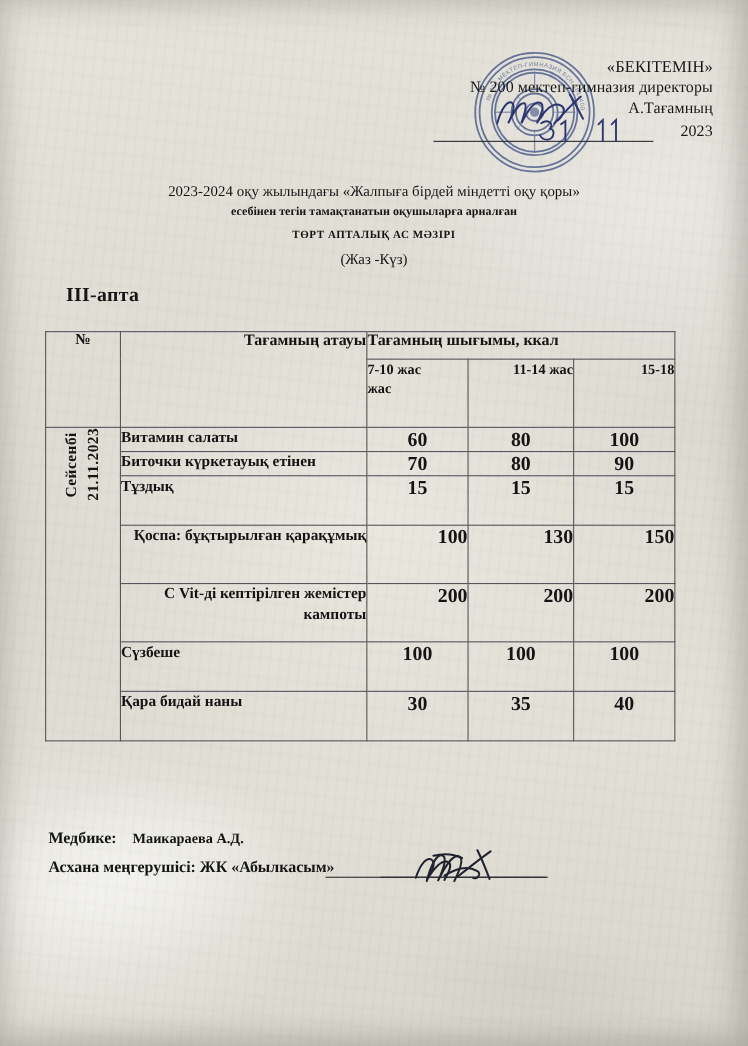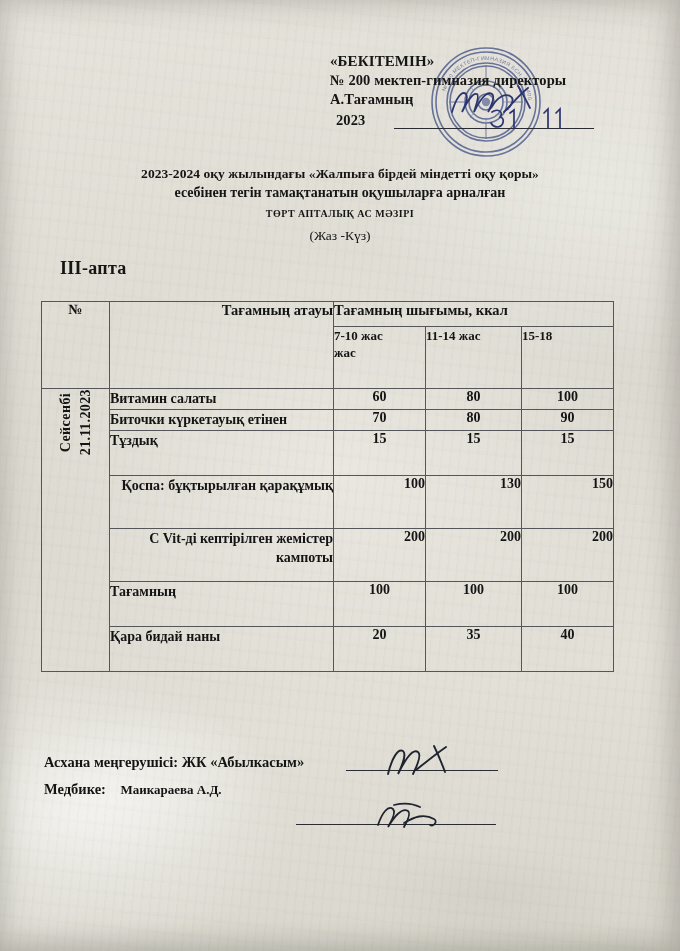--- a/index.html
+++ b/index.html
@@ -62,23 +62,23 @@
       inset -10px 0 26px rgba(110,107,98,0.16),
       inset 0 -8px 22px rgba(110,107,98,0.14);
   }
 
   
   #approval {
     position: absolute;
     left: 330px;
     top: 52px;
     width: 318px;
-    text-align: left;
+    text-align: right;
     color: #161616;
-    font-weight: bold;
+    font-weight: normal;
     font-size: 14.5px;
     line-height: 19px;
     letter-spacing: 0.1px;
     z-index: 6;
   }
   #approval .line-bekitemin { font-size: 15px; }
   #approval .line-director  { font-size: 14.5px; }
   #approval .line-name      { font-size: 14.5px; }
   #approval .line-year      {
     font-size: 14.5px;
@@ -135,26 +135,26 @@
     position: absolute;
     left: 60px;
     top: 164px;
     width: 560px;
     text-align: center;
     color: #151515;
     z-index: 4;
   }
   #title-block .t1 {
     font-size: 13.5px;
-    font-weight: bold;
+    font-weight: normal;
     line-height: 19px;
     letter-spacing: 0.05px;
   }
   #title-block .t2 {
-    font-size: 14px;
+    font-size: 11px;
     font-weight: bold;
     line-height: 19px;
   }
   #title-block .t3 {
     font-size: 10px;
     font-weight: bold;
     line-height: 22px;
     letter-spacing: 0.5px;
     margin-top: 1px;
   }
@@ -216,21 +216,21 @@
     padding: 6px 0 7px 0;
     height: 22px;
   }
   .th-sub {
     font-size: 13px;
     height: 56px;
     padding: 7px 8px 0 8px;
     line-height: 17px;
   }
   .th-sub.left  { text-align: left; }
-  .th-sub.mid   { text-align: left; }
+  .th-sub.mid   { text-align: right; }
 
   .day-cell {
     text-align: center;
     vertical-align: middle;
     padding: 0;
   }
   .day-rot {
     writing-mode: vertical-rl;
     transform: rotate(180deg);
     font-size: 14px;
@@ -242,21 +242,21 @@
     color: #141414;
   }
 
   .dish {
     font-size: 14px;
     line-height: 19px;
     padding: 4px 6px 4px 8px;
     text-align: left;
   }
   .val {
-    font-size: 14px;
+    font-size: 18px;
     text-align: center;
     padding: 4px 8px 4px 8px;
   }
 
   tr.r-short td { height: 20px; }
   tr.r-tall  td { height: 44px; }
   tr.r-xtall td { height: 52px; text-align: right; }
 
   
   #footer {
@@ -430,58 +430,58 @@
           <td class="val">130</td>
           <td class="val">150</td>
         </tr>
         <tr class="r-xtall">
           <td class="dish">С Vit-ді кептірілген жемістер кампоты</td>
           <td class="val">200</td>
           <td class="val">200</td>
           <td class="val">200</td>
         </tr>
         <tr class="r-tall">
-          <td class="dish">Тағамның</td>
+          <td class="dish">Сүзбеше</td>
           <td class="val">100</td>
           <td class="val">100</td>
           <td class="val">100</td>
         </tr>
         <tr class="r-tall">
           <td class="dish">Қара бидай наны</td>
-          <td class="val">20</td>
+          <td class="val">30</td>
           <td class="val">35</td>
           <td class="val">40</td>
         </tr>
       </tbody>
   </table>
 
   <div id="footer">
-    <div class="foot-row">
-      <span>Асхана меңгерушісі: ЖК «Абылкасым»</span>
-      <span class="sig-rule" id="rule-1"></span>
-      <svg id="sign-1" viewBox="0 0 86 34">
-        <g fill="none" stroke="#20242e" stroke-width="1.9" stroke-linecap="round">
-          <path d="M6,30 C10,14 16,4 21,7 C25,10 19,24 16,30 C22,18 30,4 36,8 C40,11 34,24 31,30"></path>
-          <path d="M34,26 C44,18 54,10 64,3"></path>
-          <path d="M52,2 C56,10 60,20 63,28"></path>
-        </g>
-      </svg>
-    </div>
     <div class="foot-row">
       <span>Медбике:</span>
       <span>&nbsp;&nbsp;</span>
       <span class="label-small">Маикараева А.Д.</span>
       <span class="sig-rule" id="rule-2"></span>
       <svg id="sign-2" viewBox="0 0 90 30">
         <g fill="none" stroke="#20242e" stroke-width="1.8" stroke-linecap="round">
           <path d="M4,24 C8,12 14,4 19,8 C23,12 16,22 14,26 C20,16 28,6 34,10 C38,13 32,22 30,26"></path>
           <path d="M30,22 C40,16 50,12 60,18 C64,20 60,26 56,24"></path>
           <path d="M20,4 C28,2 38,2 46,6"></path>
         </g>
       </svg>
     </div>
+    <div class="foot-row">
+      <span>Асхана меңгерушісі: ЖК «Абылкасым»</span>
+      <span class="sig-rule" id="rule-1"></span>
+      <svg id="sign-1" viewBox="0 0 86 34">
+        <g fill="none" stroke="#20242e" stroke-width="1.9" stroke-linecap="round">
+          <path d="M6,30 C10,14 16,4 21,7 C25,10 19,24 16,30 C22,18 30,4 36,8 C40,11 34,24 31,30"></path>
+          <path d="M34,26 C44,18 54,10 64,3"></path>
+          <path d="M52,2 C56,10 60,20 63,28"></path>
+        </g>
+      </svg>
+    </div>
   </div>
 
   <div id="crease-a"></div>
   <div id="crease-b"></div>
   <div id="grain"></div>
   <div id="edge-shadow"></div>
 </div>
 
 </body></html>

